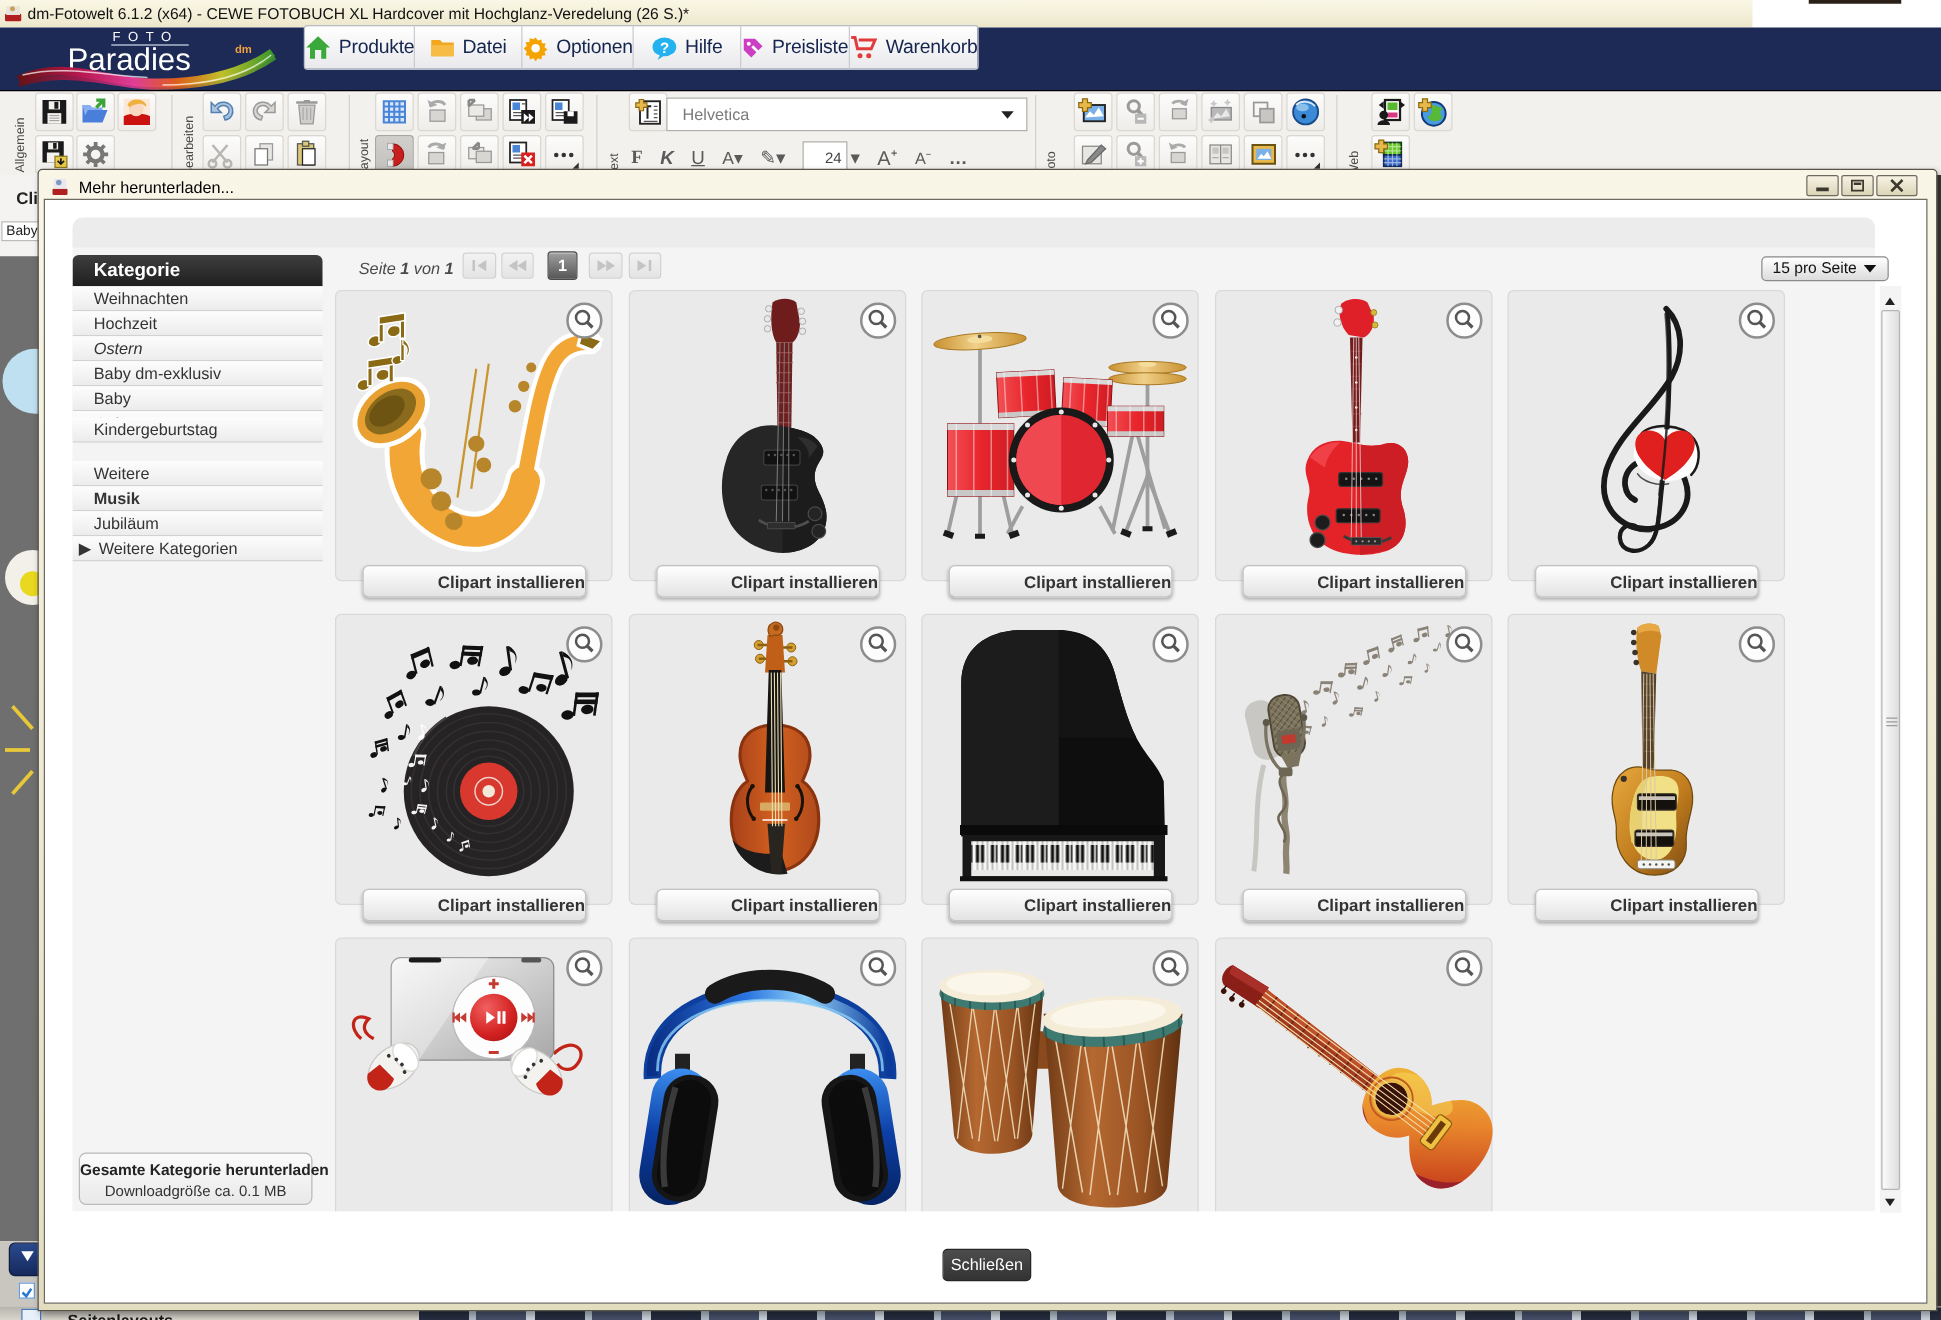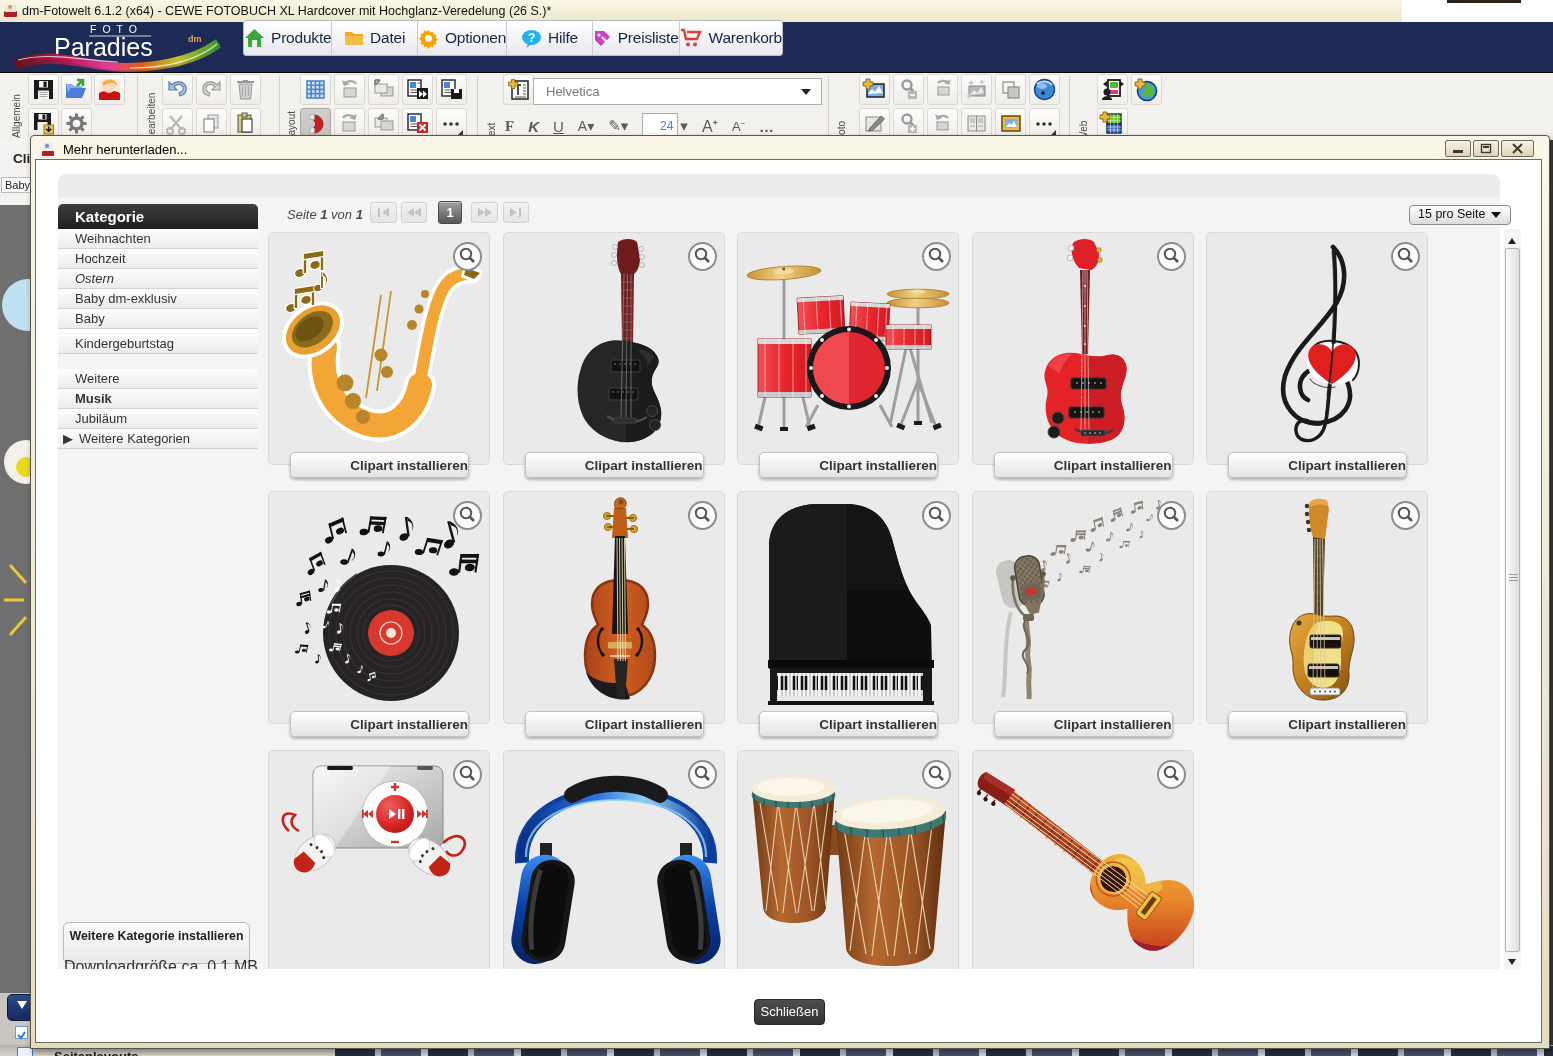--- a/index.html
+++ b/index.html
@@ -51,21 +51,21 @@
 #perpage{left:1373px;top:45px;width:102px;height:20px;border:1.5px solid #8a8a8a;border-radius:4px;background:linear-gradient(#ffffff,#dcdcdc);font-size:12.5px;color:#111;line-height:17px;padding-left:8px}
 #perpage:after{content:"";position:absolute;right:9px;top:6px;border:5px solid transparent;border-top:6px solid #111}
 
 .card{position:absolute;width:222px;height:233px;background:#eaeaea;border:1px solid #d9d9d9;border-radius:5px}
 .mag{position:absolute;left:184px;top:9px;width:29px;height:29px;border-radius:50%;background:#fdfdfd;border:2px solid #8d8d8d}
 .cbtn{position:absolute;left:21px;top:219px;width:179px;height:26px;background:linear-gradient(#ffffff,#e3e3e3);border:1px solid #c2c2c2;border-radius:5px;box-shadow:0 2px 3px rgba(0,0,0,.28);font-size:13.5px;font-weight:bold;color:#333;text-align:right;line-height:25px}
 .cliparts{position:absolute;left:0;top:0}
 
 #gesamt{left:5px;top:748px;width:187px;height:42px;background:linear-gradient(#fbfbfb,#e9e9e9);border:1px solid #b9b9b9;border-radius:6px;text-align:center;padding-top:6px;white-space:nowrap}
 #gesamt .l1{font-size:12.4px;font-weight:bold;color:#222}
-#gesamt .l2{font-size:16px;color:#333;margin-top:15px}
+#gesamt .l2{font-size:12px;color:#333;margin-top:3px}
 #closebtn{left:718px;top:839px;width:71px;height:26px;background:linear-gradient(#4d4d4d,#333333);border:1px solid #262626;border-radius:4px;color:#fff;font-size:13px;text-align:center;line-height:24px}
 
 #sbar{left:1468px;top:69px;width:17px;height:741px;background:#f2f2f2}
 #sbup{left:0;top:0;width:17px;height:17px;background:#f4f4f4}
 #sbdn{left:0;top:724px;width:17px;height:17px;background:#f4f4f4}
 #sbthumb{left:1px;top:19px;width:15px;height:704px;background:linear-gradient(90deg,#fbfbfb,#dedede);border:1px solid #b4b4b4;border-radius:2px}
 .grip{position:absolute;left:3px;width:9px;height:1px;background:#9a9a9a}
 .arr{width:0;height:0;position:absolute;left:4px}
 </style></head>
 <body>
@@ -363,21 +363,21 @@
           <path d="M18 9h3M18 12h3M18 15h3M18 18h3M10 21h11" stroke="#555"></path>
           <path d="M7 3 h4 v3 h3 v4 h-3 v3 h-4 v-3 h-3 v-4 h3z" fill="#e8b84a" stroke="#8a6a10" transform="scale(.9) translate(0 1)"></path>
         </svg></div>
       <div class="abs" style="left:533px;top:5px;width:289px;height:27px;background:#fff;border:1px solid #b0aeaa;font-size:13px;color:#7a7a7a;line-height:25px;padding-left:12px">Helvetica<span style="position:absolute;right:10px;top:10px;border:5px solid transparent;border-top:6px solid #222"></span></div>
       <div class="abs" style="left:505px;top:38px;width:320px;height:30px;font-size:15px;color:#5a5a5a;display:flex;align-items:center;gap:14px">
         <b style="font-family:'Liberation Serif',serif">F</b>
         <i><b>K</b></i>
         <u>U</u>
         <span style="font-size:14px">A▾</span>
         <span>✎▾</span>
-        <span style="width:36px;height:26px;background:#fff;border:1px solid #b0aeaa;font-size:12px;color:#3b82f6;text-align:right;line-height:24px;padding-right:4px">24</span>
+        <span style="width:36px;height:26px;background:#fff;border:1px solid #b0aeaa;font-size:12px;color:#404040;text-align:right;line-height:24px;padding-right:4px">24</span>
         <span style="margin-left:-12px">▾</span>
         <span style="font-size:16px">A⁺</span>
         <span style="font-size:13px">A⁻</span>
         <span style="letter-spacing:1px;font-weight:bold">…</span>
       </div>
       <div class="tsep" style="left:828px"></div>
       <div class="tlabel" style="left:836px;top:68px">Foto</div>
       <div class="tbtn" style="left:859px;top:1px;"><svg width="27" height="27" viewBox="0 0 27 27" style="margin:1px">
           <rect x="6" y="8" width="17" height="13" fill="#7ab0e8" stroke="#222" stroke-width="1.5"></rect>
           <path d="M7 18 l4-5 3 3 4-6 4 7z" fill="#fff"></path>
@@ -1184,21 +1184,21 @@
                 </g>
 </g>
             </svg>
             <div class="mag"><svg width="25" height="25" viewBox="0 0 25 25">
                 <circle cx="11" cy="10" r="5.2" fill="none" stroke="#555" stroke-width="2"></circle>
                 <line x1="14.5" y1="13.5" x2="19" y2="18" stroke="#555" stroke-width="2.6"></line>
               </svg></div>
           </div>
         </div>
    <div class="abs" id="gesamt">
-          <div class="l1">Weitere Kategorie installieren</div>
+          <div class="l1">Gesamte Kategorie herunterladen</div>
           <div class="l2">Downloadgröße ca. 0.1 MB</div>
         </div>
   </div>
   <div class="abs" id="perpage">15 pro Seite</div>
   <div class="abs" id="sbar">
    <div class="abs" id="sbup">
           <div class="arr" style="top:5px;border:4.5px solid transparent;border-bottom:6px solid #222"></div>
         </div>
    <div class="abs" id="sbthumb">
           <div class="grip" style="top:325px"></div>

